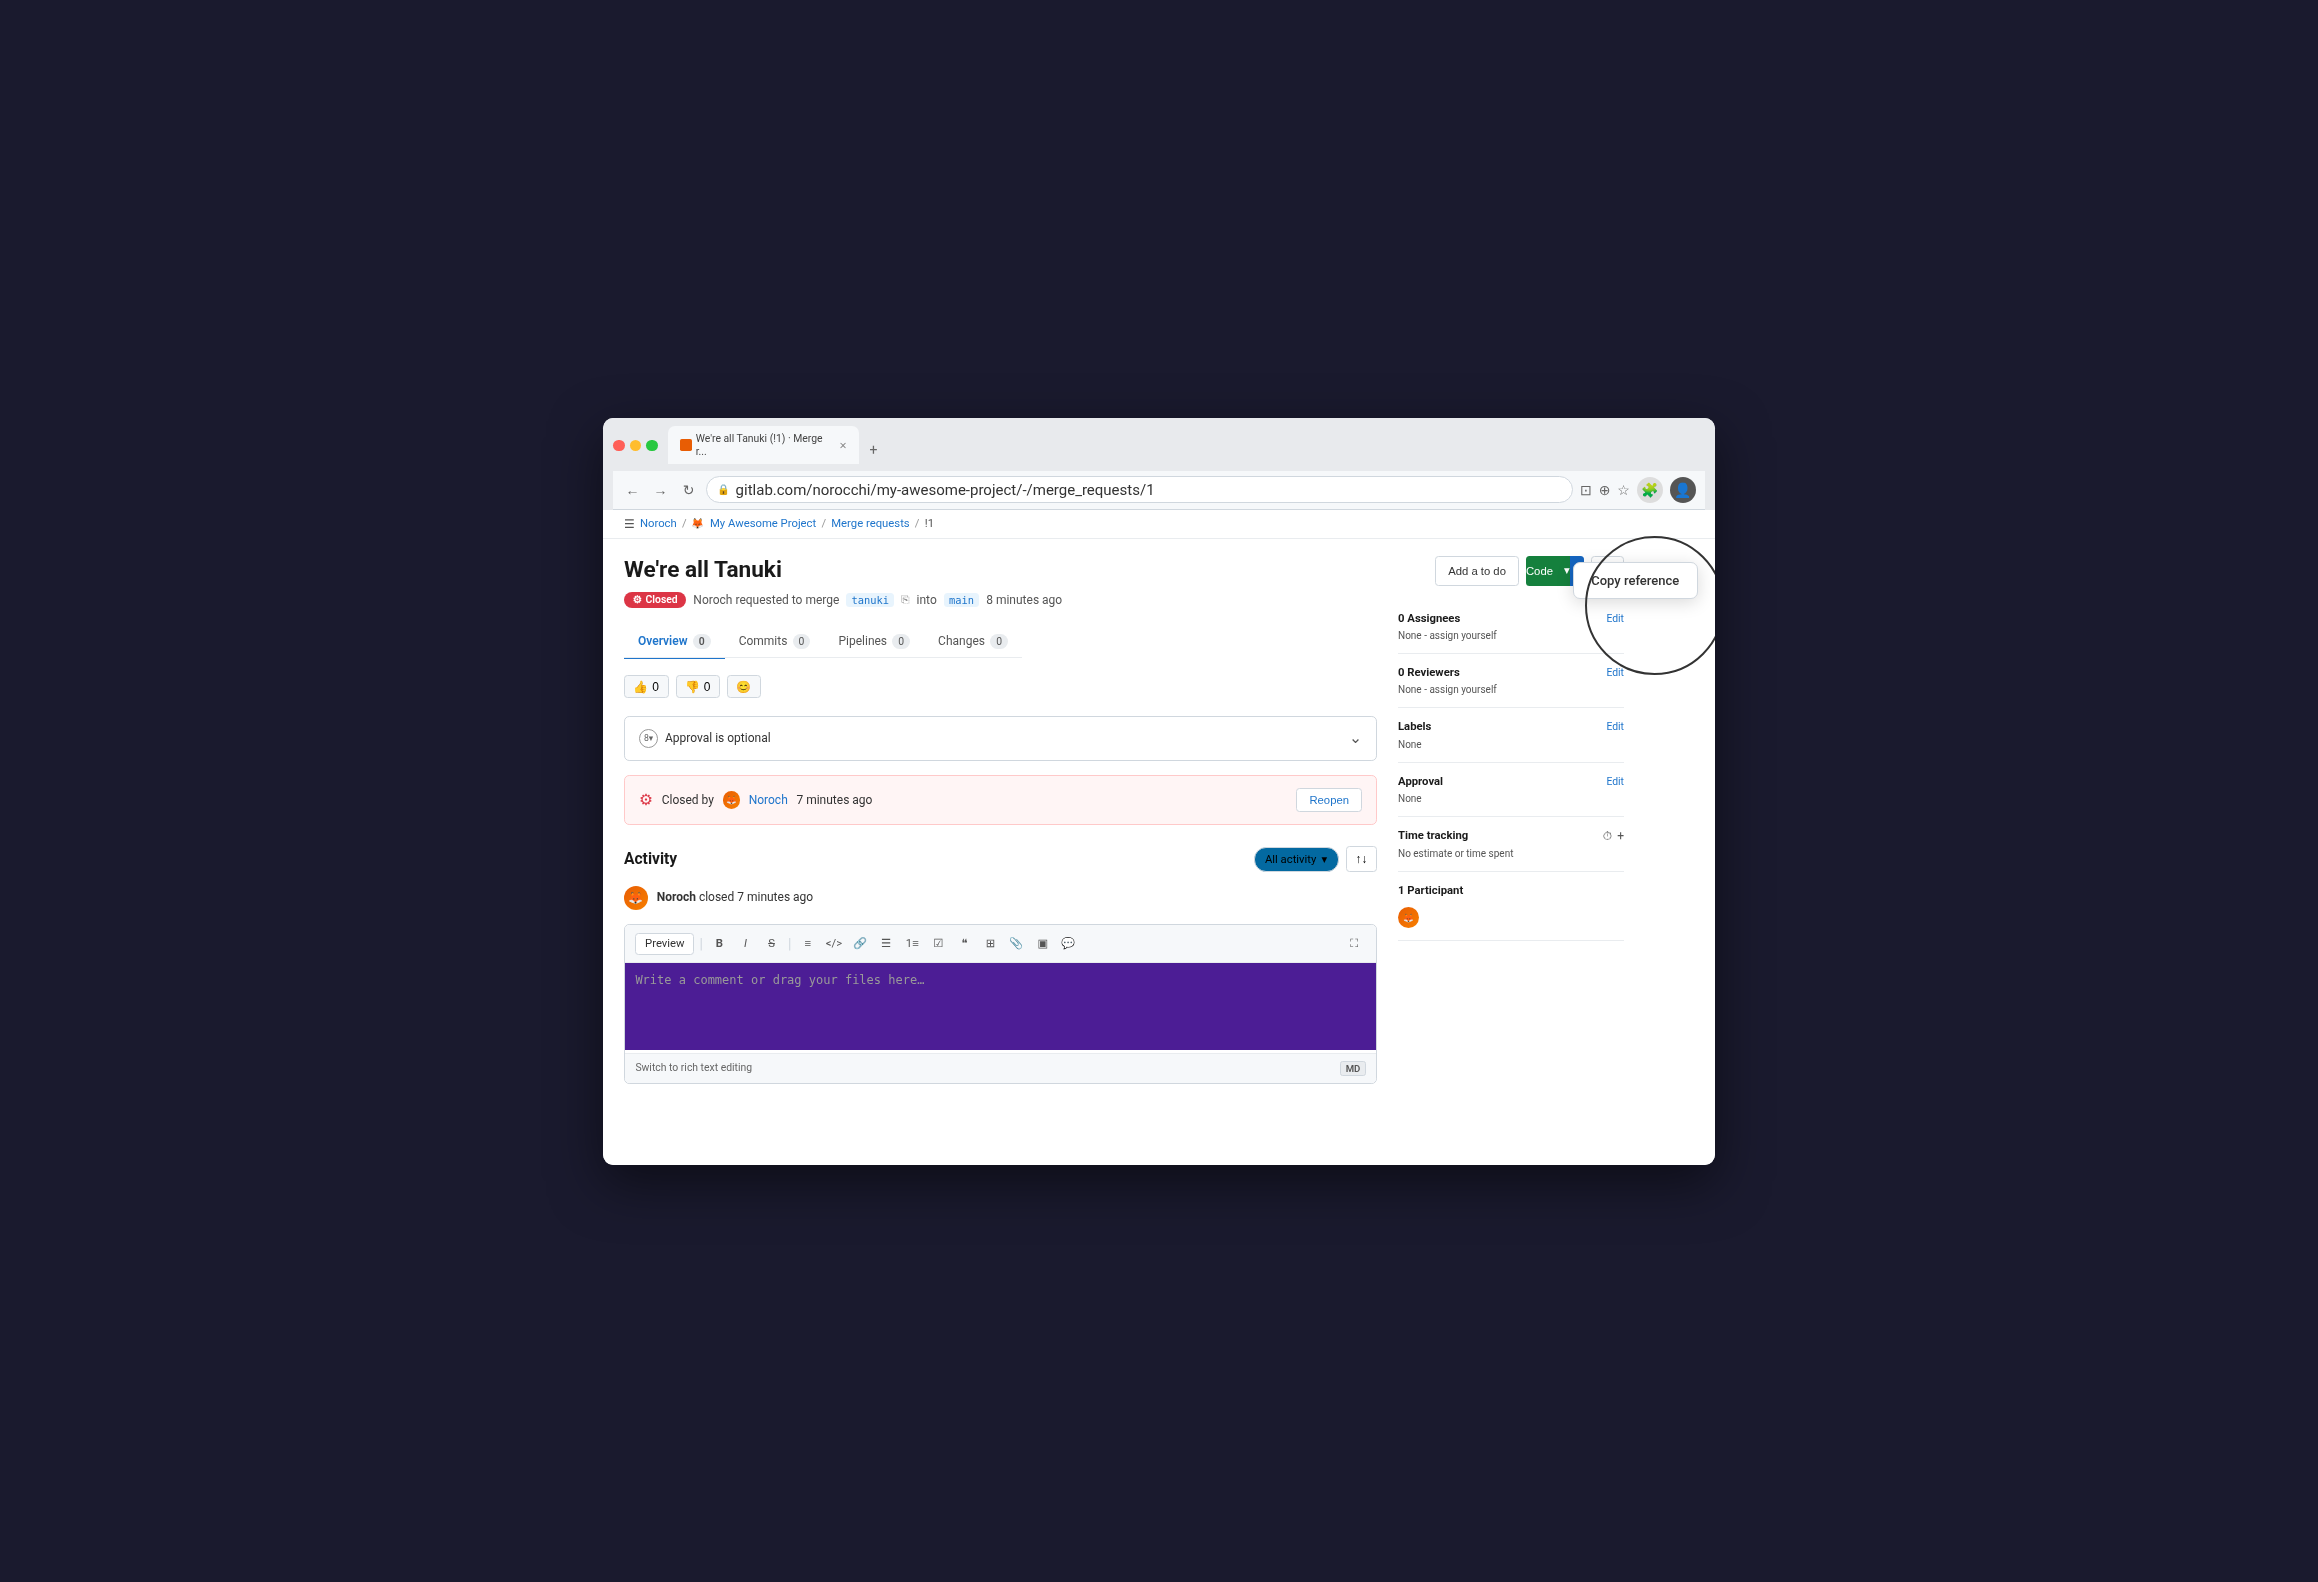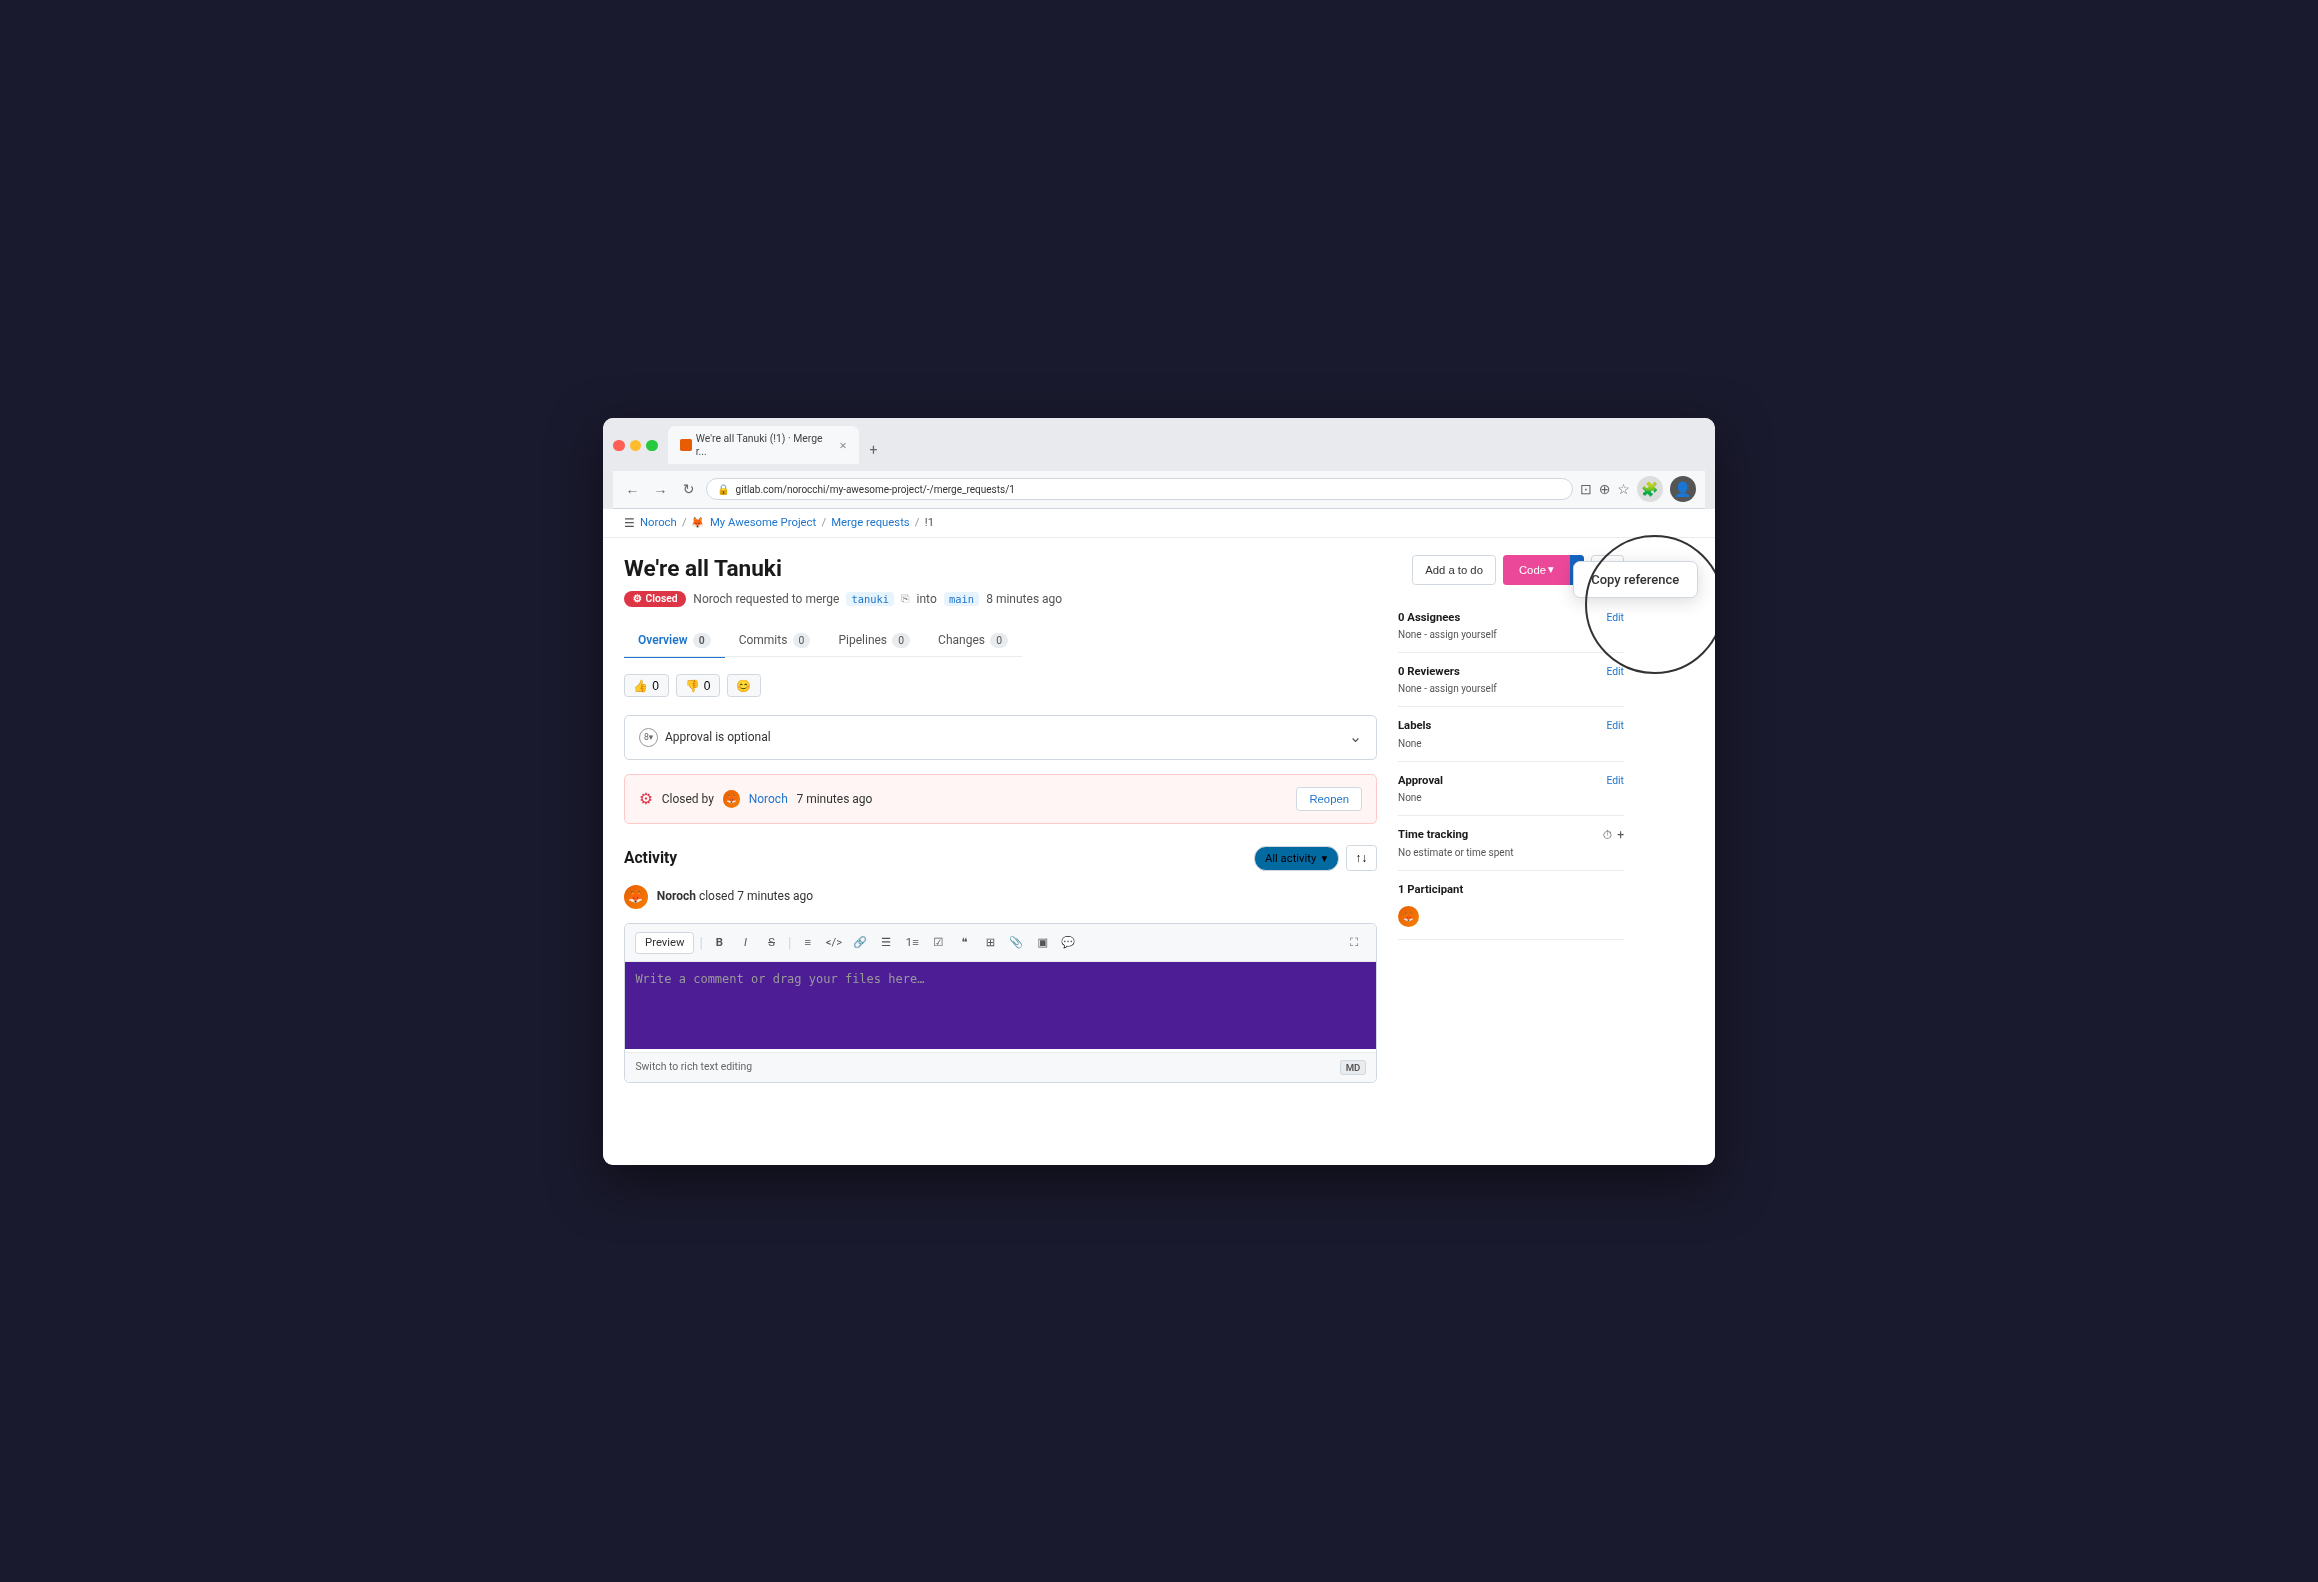--- a/index.html
+++ b/index.html
@@ -500,30 +500,30 @@
     .add-todo-btn {
       border: 0.9px solid #d0d7de;
       border-radius: 3.5px;
       padding: 6px 12px;
       font-size: 11.3px;
       background: #fff;
       cursor: pointer;
       color: #333;
     }
     .code-btn {
-      background: #ec4899;
+      background: #15803d;
       color: #fff;
       border: none;
       border-radius: 3.5px 0 0 3.5px;
-      padding: 6px 16px;
-      font-size: 11.3px;
-      cursor: pointer;
-      display: flex;
-      align-items: center;
-      gap: 2px;
+      padding: 6px 0;
+      font-size: 11.3px;
+      cursor: pointer;
+      display: flex;
+      align-items: center;
+      gap: 11px;
     }
     .code-btn-arrow {
       background: #1565c0;
       color: #fff;
       border: none;
       border-radius: 0 3.5px 3.5px 0;
       padding: 6px 7px;
       font-size: 11.3px;
       cursor: pointer;
     }
@@ -622,21 +622,21 @@
         </div>
         <div class="browser-tab-new">+</div>
       </div>
     </div>
     <div class="browser-addressbar">
       <span class="nav-btn">←</span>
       <span class="nav-btn">→</span>
       <span class="nav-btn">↻</span>
       <div class="address-field">
         <span style="color:#666;font-size:10.4px;">🔒</span>
-        <span style="font-size:10px;color:#333;">gitlab.com/norocchi/my-awesome-project/-/merge_requests/1</span>
+        <span style="font-size:15px;color:#333;">gitlab.com/norocchi/my-awesome-project/-/merge_requests/1</span>
       </div>
       <div class="address-icons">
         <span class="addr-icon">⊡</span>
         <span class="addr-icon">⊕</span>
         <span class="addr-icon">☆</span>
         <div class="extensions-btn">🧩</div>
         <div class="user-avatar-browser">👤</div>
       </div>
     </div>
   </div>

